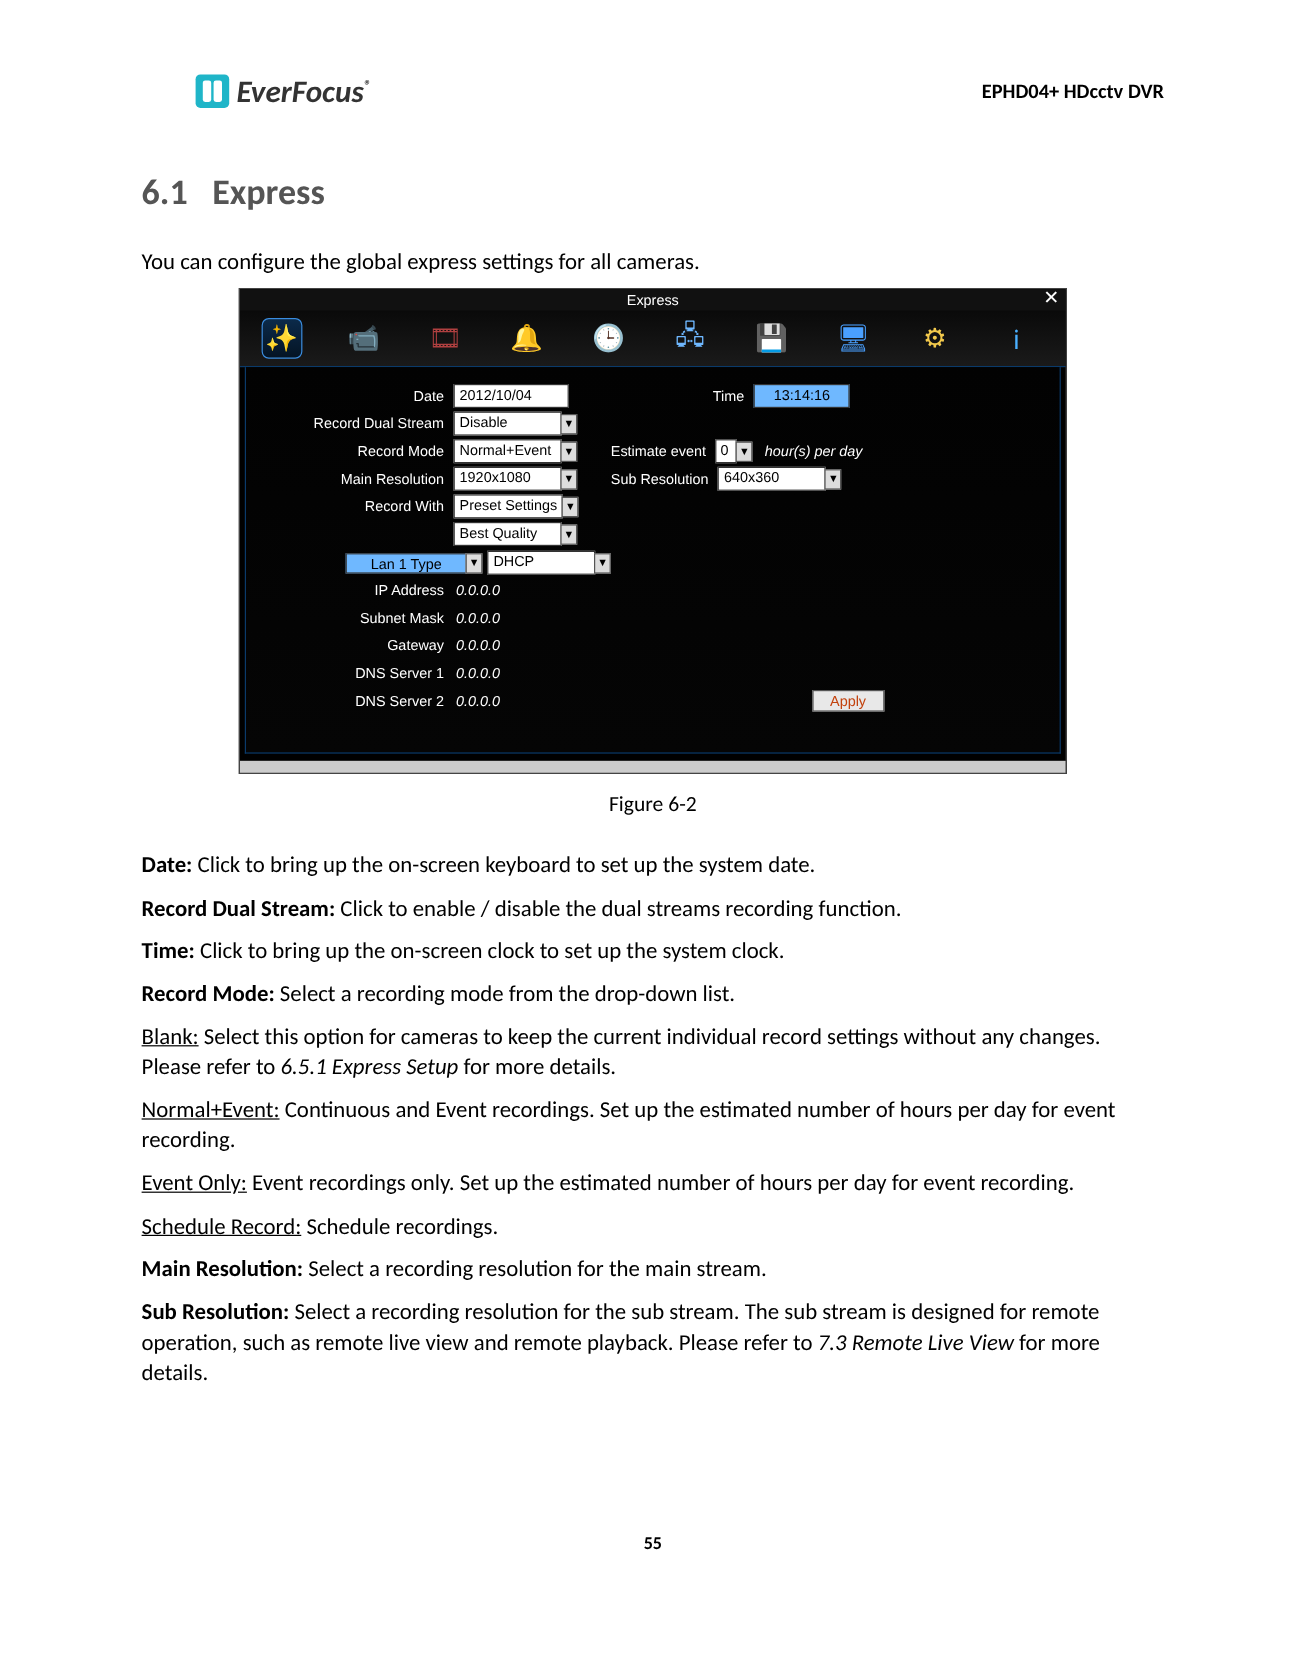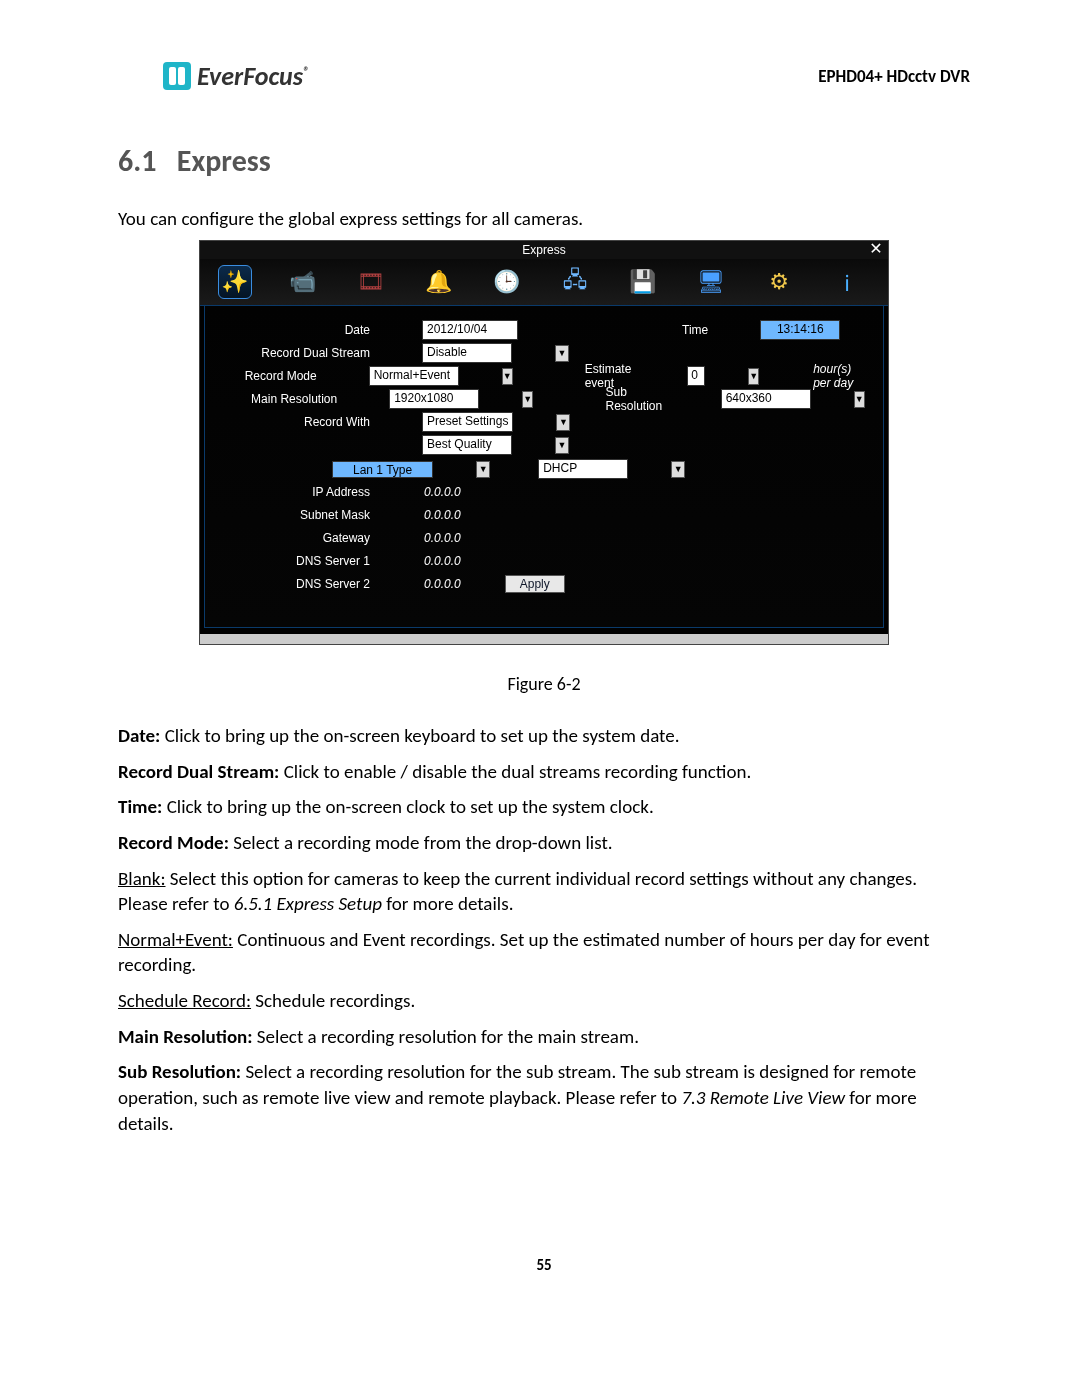--- a/index.html
+++ b/index.html
@@ -121,21 +121,20 @@
     background: linear-gradient(#020202 0%, #050505 100%);
     border: 1px solid #0a3a6a;
     border-top: none;
     margin: 0 4px 6px 4px;
   }
   .dvr-row {
     display: flex;
     align-items: center;
     margin-bottom: 3px;
     height: 20px;
-    gap: 44px;
   }
   .dvr-label {
     width: 155px;
     text-align: right;
     padding-right: 8px;
     font-size: 12px;
     white-space: nowrap;
   }
   .dvr-field {
     background: #fff;
@@ -175,34 +174,35 @@
     background: #6fb8ff;
     color: #000;
     font-size: 12px;
     padding: 1px 20px;
     border: 1px solid #333;
     height: 17px;
     line-height: 15px;
   }
   .dvr-apply {
     background: #e8e8e8;
-    color: #0f172a;
+    color: #c2410c;
     border: 1px solid #555;
     font-size: 12px;
     padding: 1px 14px;
+    margin-left: 260px;
     cursor: pointer;
   }
   .dvr-footer-bar {
     height: 10px;
     background: #ccc;
   }
   .figure-caption {
     text-align: center;
     font-size: 18px;
-    margin: 28px 0 28px 0;
+    margin: 14px 0 28px 0;
   }
   .desc-block {
     font-size: 19px;
     line-height: 1.35;
   }
   .desc-block p { margin: 0 0 10px 0; }
   .desc-indent { margin-left: 30px; }
   .page-num {
     text-align: center;
     font-size: 15px;
@@ -321,20 +321,21 @@
 
   <div class="figure-caption">Figure 6-2</div>
 
   <div class="desc-block">
     <p><b>Date: </b><span>Click to bring up the on-screen keyboard to set up the system date.</span></p>
     <p><b>Record Dual Stream: </b><span>Click to enable / disable the dual streams recording function.</span></p>
     <p><b>Time: </b><span>Click to bring up the on-screen clock to set up the system clock.</span></p>
     <p><b>Record Mode: </b><span>Select a recording mode from the drop-down list.</span></p>
     <p class="desc-indent"><u>Blank:</u><span> Select this option for cameras to keep the current individual record settings without any changes. Please refer to </span><i>6.5.1 Express Setup</i><span> for more details.</span></p>
     <p class="desc-indent"><u>Normal+Event:</u><span> Continuous and Event recordings. Set up the estimated number of hours per day for event recording.</span></p>
+    <p class="desc-indent"><u>Event Only:</u><span> Event recordings only. Set up the estimated number of hours per day for event recording.</span></p>
     <p class="desc-indent"><u>Schedule Record:</u><span> Schedule recordings.</span></p>
     <p><b>Main Resolution: </b><span>Select a recording resolution for the main stream.</span></p>
     <p><b>Sub Resolution: </b><span>Select a recording resolution for the sub stream. The sub stream is designed for remote operation, such as remote live view and remote playback. Please refer to </span><i>7.3 Remote Live View</i><span> for more details.</span></p>
   </div>
 
   <div class="page-num">55</div>
 
 </div>
 
 </body></html>

